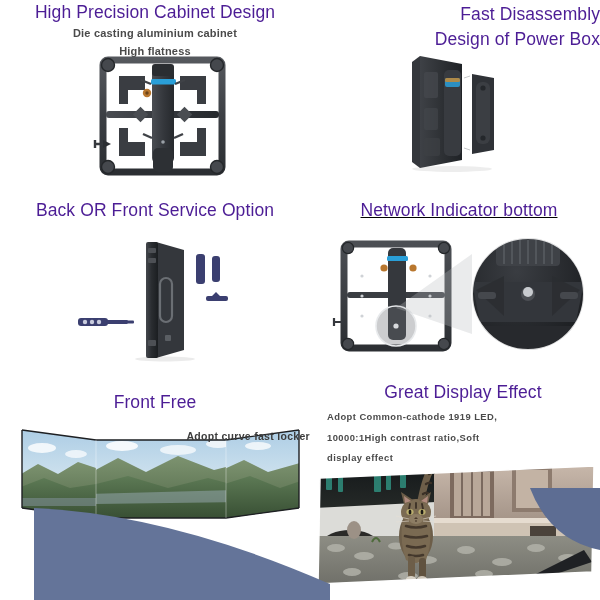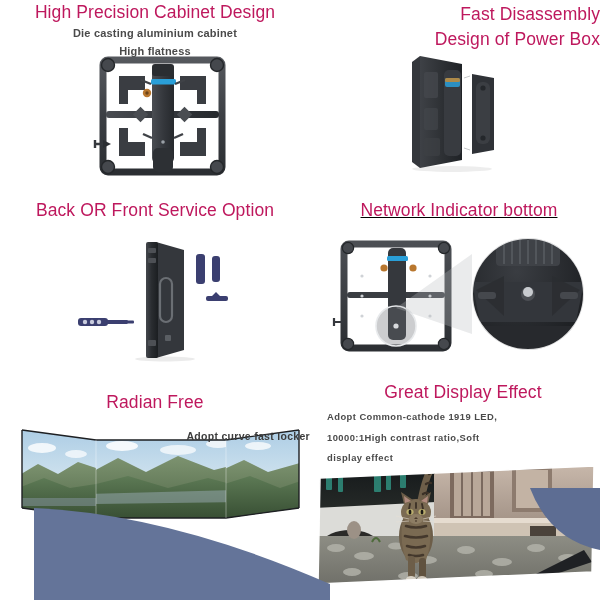--- a/index.html
+++ b/index.html
@@ -11,21 +11,21 @@
     overflow: hidden;
   }
   #sheet {
     position: relative;
     width: 600px; height: 600px;
     background: #ffffff;
   }
 
   
   .h-title {
-    color: #be185d;
+    color: #4c1d95;
     font-size: 17.5px;
     font-weight: 400;
     letter-spacing: .1px;
     line-height: 1.22;
     white-space: pre-line;
   }
   .h-sub {
     color: #4a4a4a;
     font-size: 11px;
     font-weight: 600;
@@ -334,21 +334,21 @@
           </g>
           <circle cx="210" cy="64" r="7" fill="#4c4f54"></circle>
           <circle cx="210" cy="62" r="5" fill="#c8cbcf"></circle>
           <circle cx="210" cy="64" r="56" fill="none" stroke="#ffffff" stroke-width="2" opacity=".85"></circle>
         </g>
       </svg>
     </div>
   </div>
 
   <div class="panel" id="panel-radian">
-    <div class="h-title">Radian Free</div>
+    <div class="h-title">Front Free</div>
     <div id="radian-caption">Adopt curve fast locker</div>
 
     <div id="radian-art">
       <svg viewBox="0 0 285 120" width="285" height="120">
         <defs>
           <linearGradient id="skyG" x1="0" y1="0" x2="0" y2="1">
             <stop offset="0" stop-color="#a9cbe4"></stop>
             <stop offset="0.55" stop-color="#cfe2ee"></stop>
             <stop offset="1" stop-color="#e7f0f5"></stop>
           </linearGradient>

